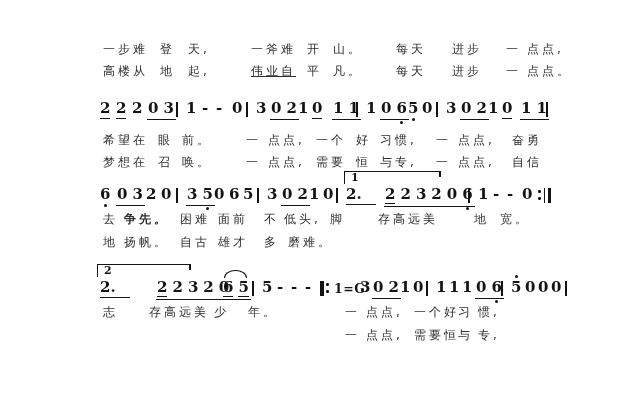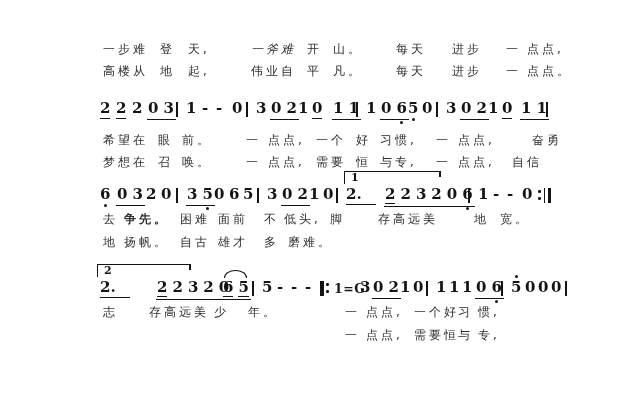--- a/index.html
+++ b/index.html
@@ -39,52 +39,52 @@
 </style>
 </head>
 <body>
 
 <div id="page">
   <div style="position:absolute;inset:0;">
       <div class="lrow" style="top: 42px;">
         <span class="lyr" style="left: 103px;">一步难</span>
         <span class="lyr" style="left: 160px;">登</span>
         <span class="lyr" style="left: 188px;">天,</span>
-        <span class="lyr" style="left: 251px; font-style: italic;">一斧难</span>
+        <span class="lyr" style="left: 251px;">一斧难</span>
         <span class="lyr" style="left: 307px;">开</span>
         <span class="lyr" style="left: 333px;">山。</span>
         <span class="lyr" style="left: 396px;">每天</span>
         <span class="lyr" style="left: 452px;">进步</span>
         <span class="lyr" style="left: 506px;">一</span>
         <span class="lyr" style="left: 527px;">点点,</span>
       </div>
       <div class="lrow" style="top: 64px;">
         <span class="lyr" style="left: 103px;">高楼从</span>
         <span class="lyr" style="left: 160px;">地</span>
         <span class="lyr" style="left: 188px;">起,</span>
-        <span class="lyr" style="left: 251px;">伟业自</span>
+        <span class="lyr" style="left: 251px; text-decoration: underline;">伟业自</span>
         <span class="lyr" style="left: 307px;">平</span>
         <span class="lyr" style="left: 333px;">凡。</span>
         <span class="lyr" style="left: 396px;">每天</span>
         <span class="lyr" style="left: 452px;">进步</span>
         <span class="lyr" style="left: 506px;">一</span>
         <span class="lyr" style="left: 527px;">点点。</span>
       </div>
       <div class="lrow" style="top: 133px;">
         <span class="lyr" style="left: 103px;">希望在</span>
         <span class="lyr" style="left: 158px;">眼</span>
         <span class="lyr" style="left: 182px;">前。</span>
         <span class="lyr" style="left: 246px;">一</span>
         <span class="lyr" style="left: 268px;">点点,</span>
         <span class="lyr" style="left: 316px;">一个</span>
         <span class="lyr" style="left: 356px;">好</span>
         <span class="lyr" style="left: 380px;">习惯,</span>
         <span class="lyr" style="left: 436px;">一</span>
         <span class="lyr" style="left: 458px;">点点,</span>
-        <span class="lyr" style="left: 512px; margin-left: 20px;">奋勇</span>
+        <span class="lyr" style="left: 512px;">奋勇</span>
       </div>
       <div class="lrow" style="top: 155px;">
         <span class="lyr" style="left: 103px;">梦想在</span>
         <span class="lyr" style="left: 158px;">召</span>
         <span class="lyr" style="left: 182px;">唤。</span>
         <span class="lyr" style="left: 246px;">一</span>
         <span class="lyr" style="left: 268px;">点点,</span>
         <span class="lyr" style="left: 316px;">需要</span>
         <span class="lyr" style="left: 356px;">恒</span>
         <span class="lyr" style="left: 380px;">与专,</span>

